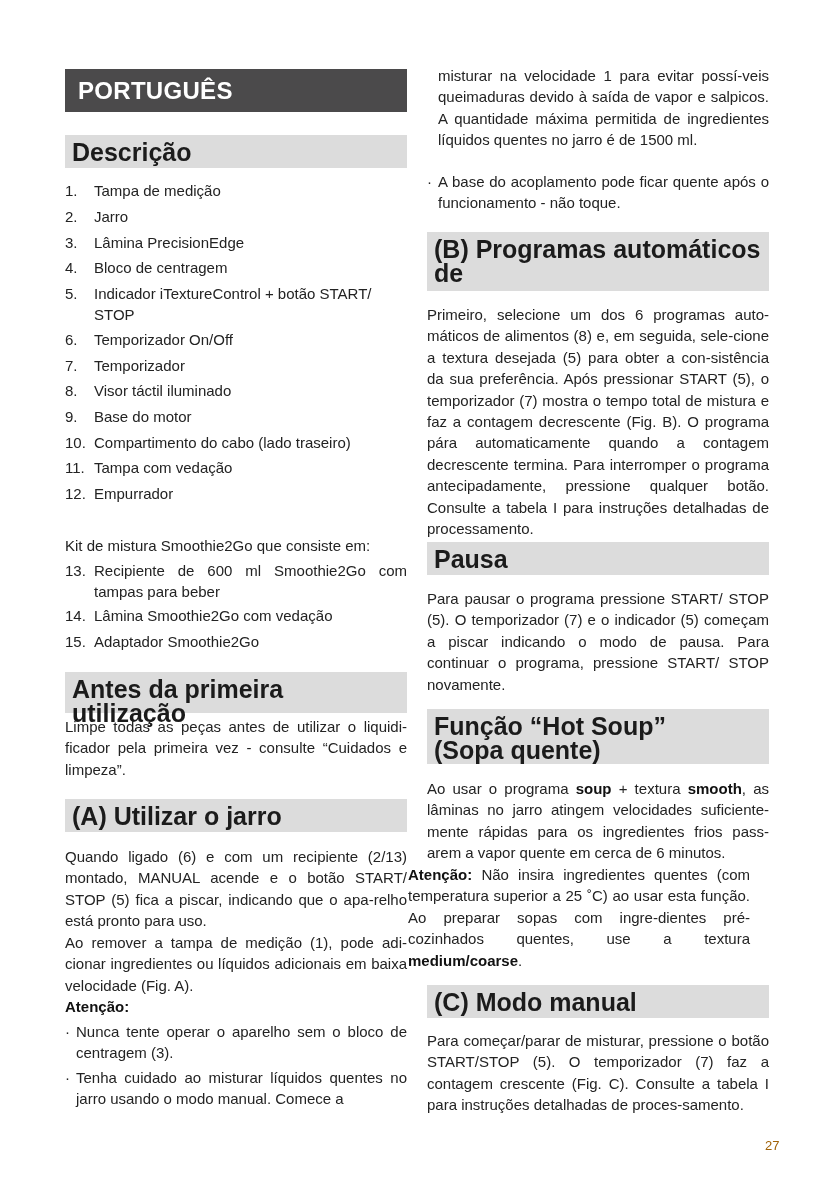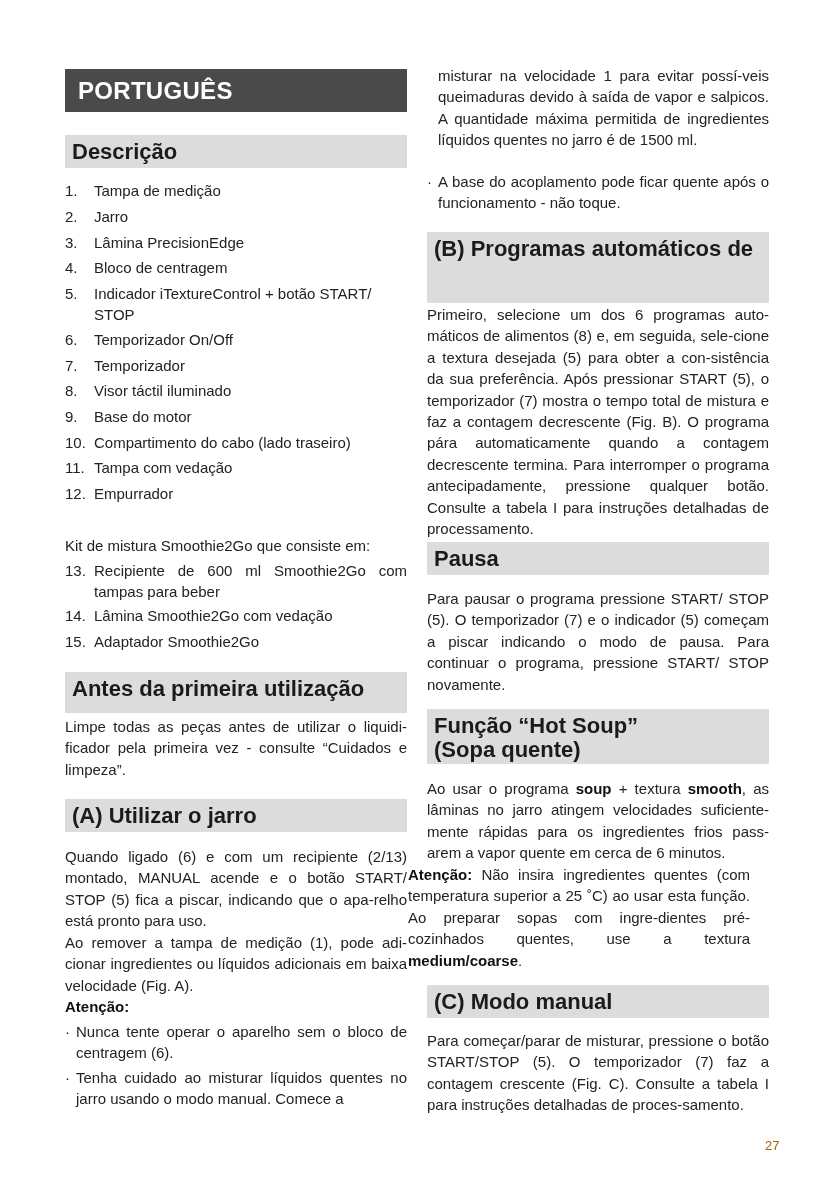--- a/index.html
+++ b/index.html
@@ -7,21 +7,21 @@
     width: 836px; height: 1189px; position: relative; overflow: hidden;
     font-family: "Liberation Sans", sans-serif; color: #1e1e1e;
   }
   .lang-bar {
     position: absolute; left: 65px; top: 69px; width: 342px; height: 43px;
     background: #4b4a4b; color: #ffffff;
     font-weight: bold; font-size: 24px; line-height: 43px;
     padding-left: 13px; box-sizing: border-box; letter-spacing: 0.3px;
   }
   .h {
-    position: absolute; background: #dcdcdc; font-weight: bold; font-size: 22px;
+    position: absolute; background: #dcdcdc; font-weight: bold; font-size: 25px;
     line-height: 24px; box-sizing: border-box; padding: 5px 6px 4px 7px; width: 342px;
     color: #1b1b1b;
   }
   .h .indent { display: block; padding-left: 36px; }
   .p, .li, .bl {
     position: absolute; font-size: 15px; line-height: 21.4px; text-align: justify;
     width: 342px; color: #232323;
   }
   .li { display: flex; }
   .li .num { width: 29px; flex: none; }
@@ -110,34 +110,34 @@
 
 <div class="h" style="left:65px; top:672px; height:41px;">Antes da primeira utilização</div>
 <div class="p" style="left:65px; top:716px;">Limpe todas as peças antes de utilizar o liquidi-ficador pela primeira vez - consulte “Cuidados e limpeza”.</div>
 
 <div class="h" style="left:65px; top:799px; height:33px;">(A) Utilizar o jarro</div>
 <div class="p" style="left:65px; top:846px;">Quando ligado (6) e com um recipiente (2/13) montado, MANUAL acende e o botão START/ STOP (5) fica a piscar, indicando que o apa-relho está pronto para uso.</div>
 <div class="p" style="left:65px; top:932px;">Ao remover a tampa de medição (1), pode adi-cionar ingredientes ou líquidos adicionais em baixa velocidade (Fig. A).</div>
 <div class="p" style="left:65px; top:996px;"><b>Atenção:</b></div>
 <div class="bl" style="left:65px; top:1021px;">
     <span class="dot">·</span>
-    <span class="txt">Nunca tente operar o aparelho sem o bloco de centragem (6).</span>
+    <span class="txt">Nunca tente operar o aparelho sem o bloco de centragem (3).</span>
   </div>
 <div class="bl" style="left:65px; top:1067px;">
     <span class="dot">·</span>
     <span class="txt">Tenha cuidado ao misturar líquidos quentes no jarro usando o modo manual. Comece a</span>
   </div>
 
 <div class="p" style="left:427px; top:65px; padding-left:11px; box-sizing:border-box;">misturar na velocidade 1 para evitar possí-veis queimaduras devido à saída de vapor e salpicos. A quantidade máxima permitida de ingredientes líquidos quentes no jarro é de 1500 ml.</div>
 <div class="bl" style="left:427px; top:171px;">
     <span class="dot">·</span>
     <span class="txt">A base do acoplamento pode ficar quente após o funcionamento - não toque.</span>
   </div>
 
-<div class="h" style="left:427px; top:232px; height:71px;">
+<div class="h" style="left:427px; top:232px; height:59px;">
   <span>(B) Programas automáticos de</span>
 </div>
 <div class="p" style="left:427px; top:304px;">Primeiro, selecione um dos 6 programas auto-máticos de alimentos (8) e, em seguida, sele-cione a textura desejada (5) para obter a con-sistência da sua preferência. Após pressionar START (5), o temporizador (7) mostra o tempo total de mistura e faz a contagem decrescente (Fig. B). O programa pára automaticamente quando a contagem decrescente termina. Para interromper o programa antecipadamente, pressione qualquer botão.  Consulte a tabela I para instruções detalhadas de processamento.</div>
 
 <div class="h" style="left:427px; top:542px; height:33px;">Pausa</div>
 <div class="p" style="left:427px; top:588px;">Para pausar o programa pressione START/ STOP (5). O temporizador (7) e o indicador (5) começam a piscar indicando o modo de pausa. Para continuar o programa, pressione START/ STOP novamente.</div>
 
 <div class="h" style="left:427px; top:709px; height:55px;">
   <span>Função “Hot Soup”</span><br>
   <span>(Sopa quente)</span>

